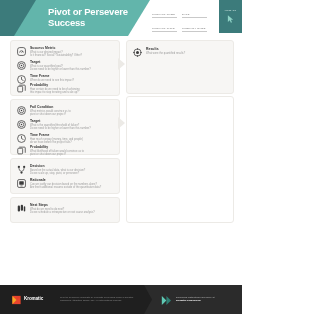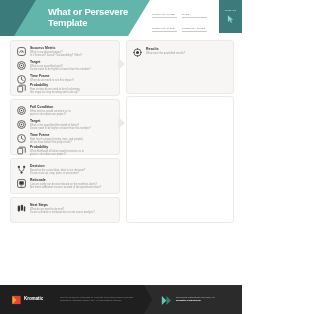--- a/index.html
+++ b/index.html
@@ -122,21 +122,21 @@
   .foot-link b{color:#ffffff;}
 </style>
 </head>
 <body>
 
 <div class="page">
 
   <div class="header">
     <div class="hdr-dark"></div>
     <div class="hdr-teal"></div>
-    <div class="hdr-title">What or Persevere Template</div>
+    <div class="hdr-title">Pivot or Persevere Success</div>
 
     <div class="hdr-fields">
       <div class="fld fld-a">
         <span>CONTACT NAME</span>
       </div>
       <div class="fld fld-b">
         <span>DATE</span>
       </div>
       <div class="fld fld-c">
         <span>CONTACT TITLE</span>

